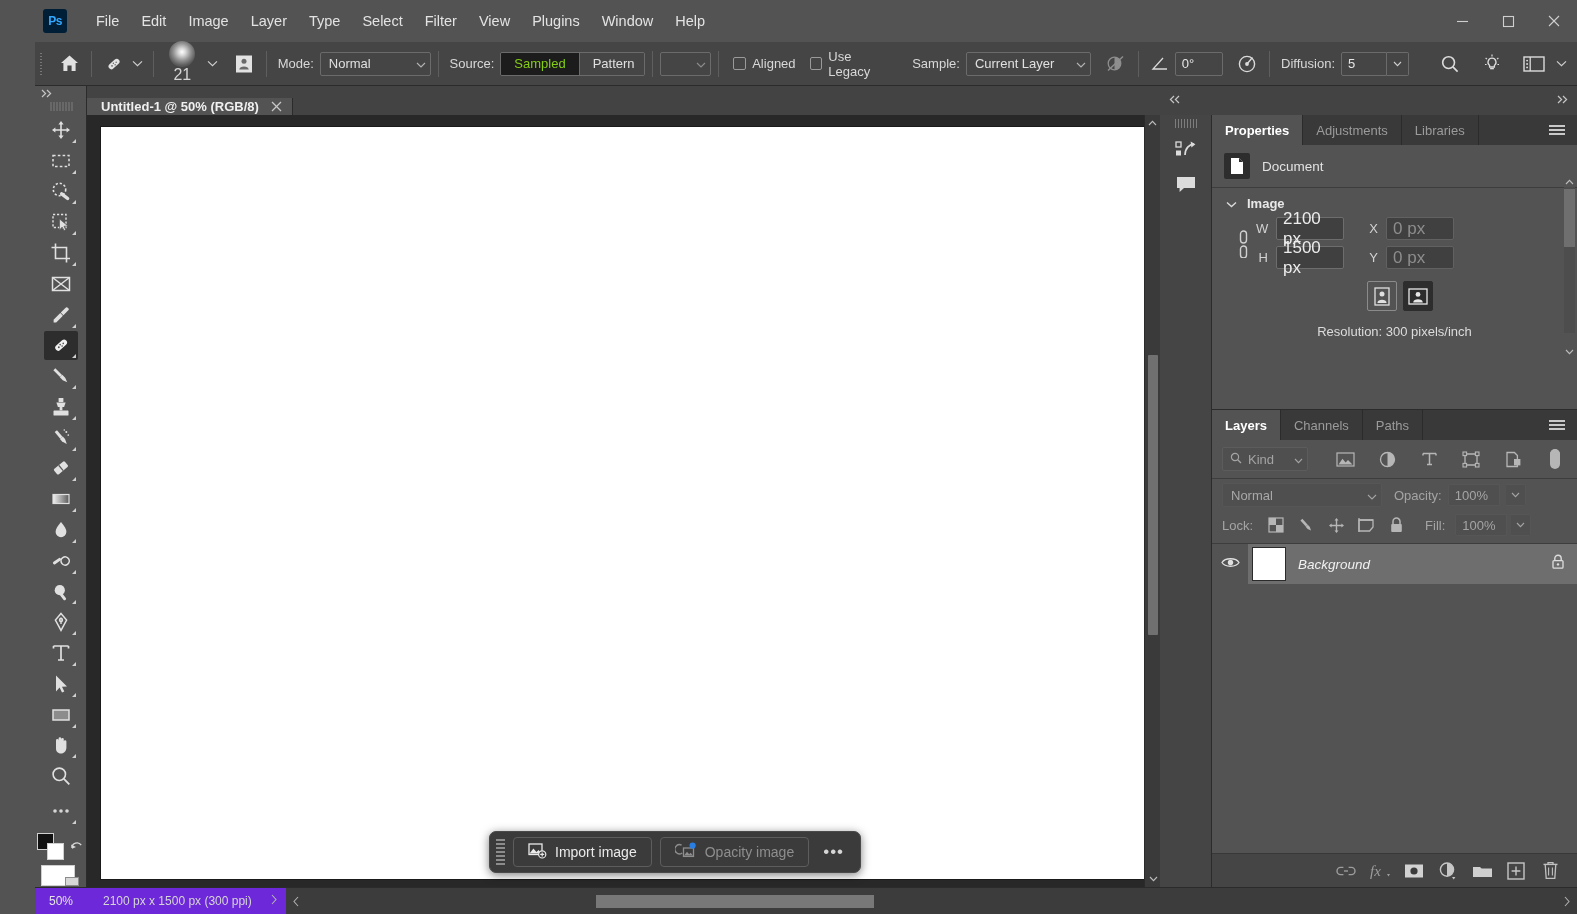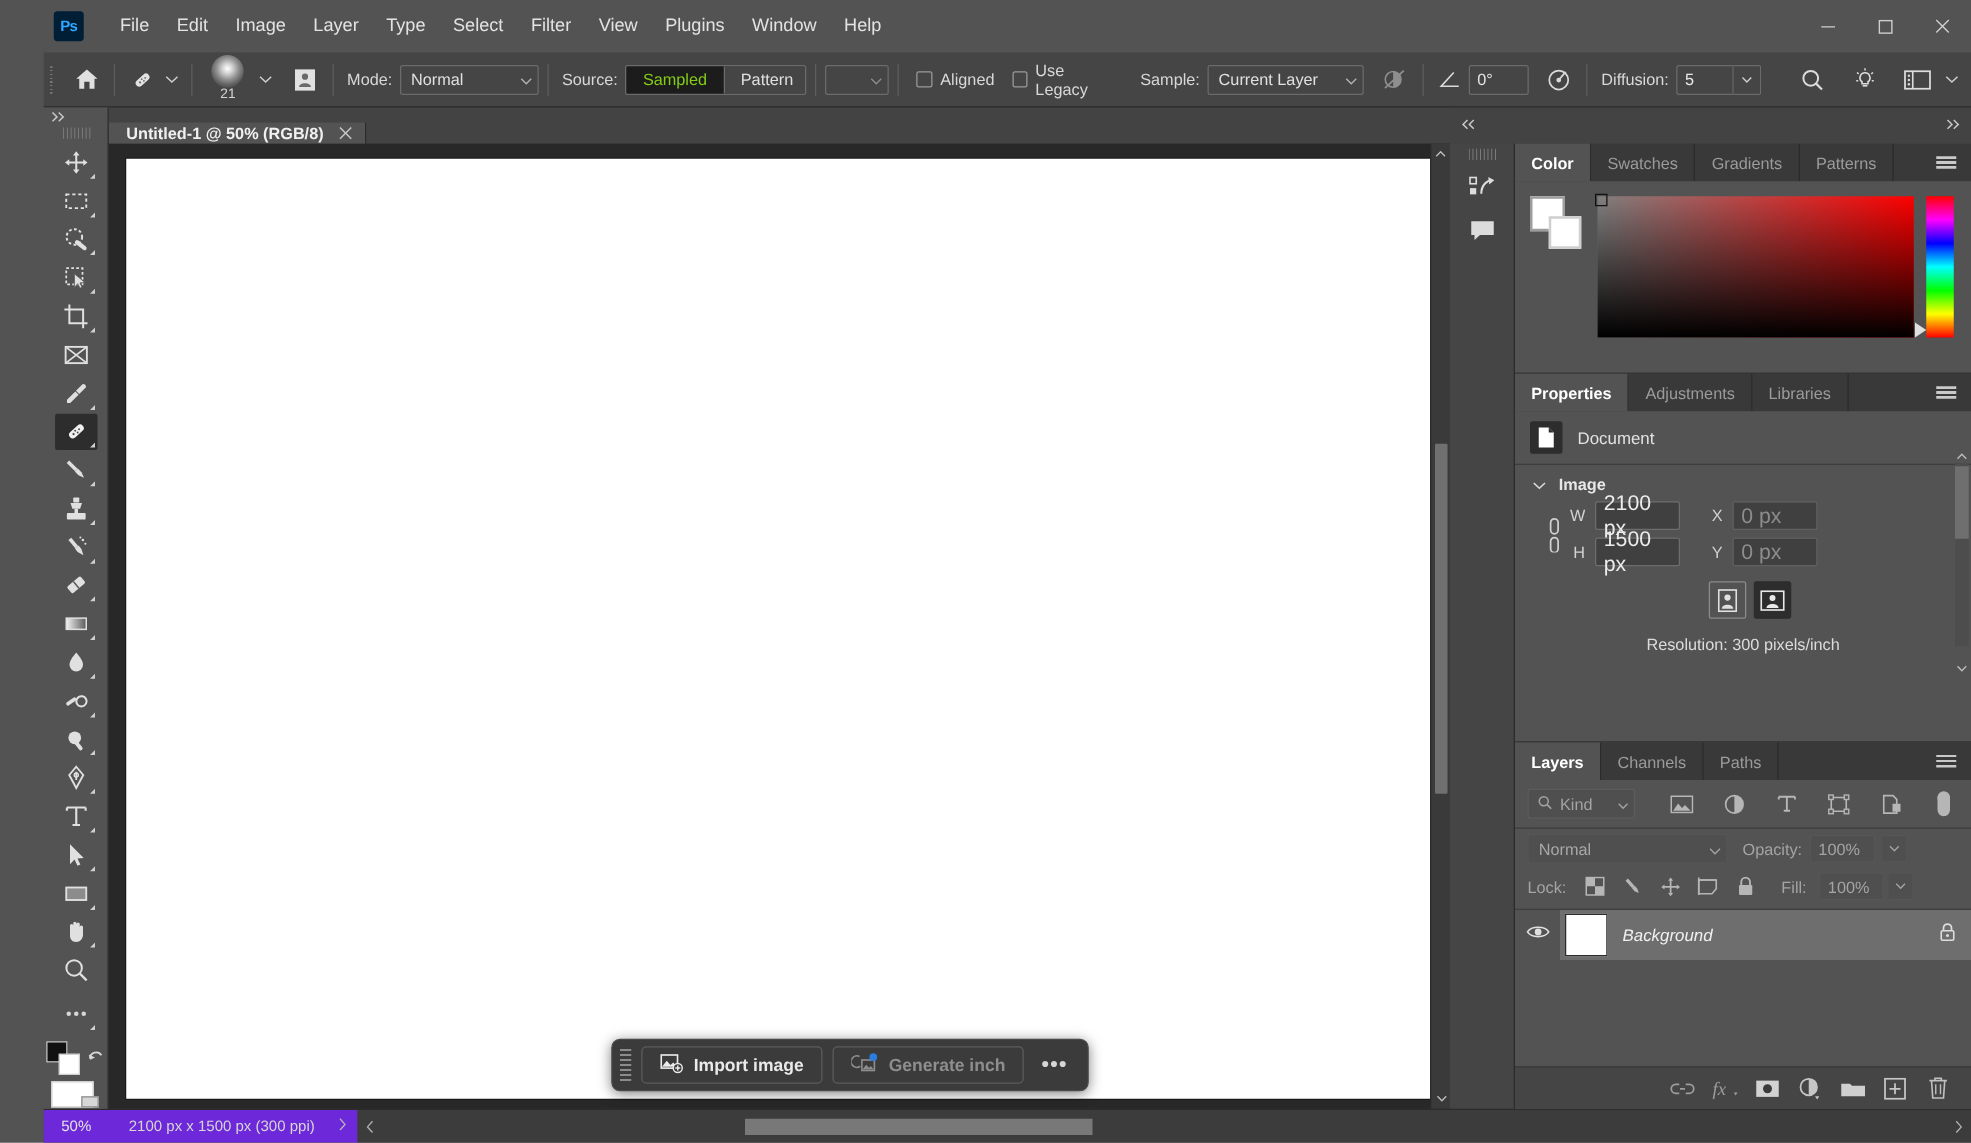--- a/index.html
+++ b/index.html
@@ -75,21 +75,21 @@
   .spin {
     height: 24px; width: 22px; border: 1px solid #6b6b6b; border-left: 0; border-radius: 0 2px 2px 0;
     display: flex; align-items: center; justify-content: center; background:#454545;
   }
   .brushprev { display:flex; flex-direction:column; align-items:center; width: 44px; }
   .brushdot {
     width: 26px; height: 26px; border-radius: 50%;
     background: radial-gradient(circle at 50% 42%, #ffffff 0%, #d8d8d8 18%, #8f8f8f 45%, #5c5c5c 68%, #4a4a4a 86%, #454545 100%);
     margin-top: -3px;
   }
-  .brushnum { font-size: 11px; color: #d4d4d4; margin-top: -1px; }
+  .brushnum { font-size: 16px; color: #d4d4d4; margin-top: -1px; }
   .ob-right { margin-left: auto; display: flex; align-items: center; padding-right: 4px; }
 
   
   .bodyrow { flex: 1 1 auto; display: flex; min-height: 0; }
 
   
   .toolbar {
     width: 52px; background: #535353; flex: 0 0 52px;
     display: flex; flex-direction: column; align-items: center;
     border-right: 1px solid #2b2b2b; position: relative;
@@ -113,21 +113,21 @@
   
   .canvasarea { flex: 1 1 auto; display: flex; flex-direction: column; min-width: 0; background:#282828; }
   .tabstrip { height: 29px; background: #434343; display: flex; align-items: flex-end; flex: 0 0 29px; }
   .doctab {
     height: 17px; background: #535353; display: flex; align-items: center;
     padding: 0 10px 0 14px; font-size: 13px; color: #f0f0f0; font-weight: bold;
     border-right: 1px solid #2b2b2b; gap: 12px;
   }
   .tab-close { color: #c8c8c8; font-size: 14px; font-weight: normal; }
   .canvaswrap { flex: 1 1 auto; position: relative; background: #282828; display:flex; min-height:0; }
-  .canvasviewport { flex: 1 1 auto; position: relative; overflow: hidden; font-weight: bold; }
+  .canvasviewport { flex: 1 1 auto; position: relative; overflow: hidden; }
   .artboard {
     position: absolute; left: 14px; top: 12px; width: 1046px; height: 752px;
     background: #ffffff; box-shadow: 0 0 0 1px #1a1a1a;
   }
   .vscroll { width: 16px; background: #3a3a3a; border-left: 1px solid #2b2b2b; position: relative; flex:0 0 16px;}
   .vscroll .arrowtop, .vscroll .arrowbot { height:16px; display:flex; align-items:center; justify-content:center; }
   .vscroll .thumb { position: absolute; left: 3px; width: 10px; top: 240px; height: 280px; background: #707070; border-radius: 1px; }
 
   
   .ctxbar {
@@ -713,21 +713,21 @@
             </div>
             <div class="ctx-btn dim">
               <span>
                 <svg width="22" height="17" viewBox="0 0 22 17">
                   <path d="M6.6 3.2 a4.6 4.6 0 1 0 0.6 7.8" fill="none" stroke="#8e8e8e" stroke-width="1.4"></path>
                   <rect x="8.5" y="6" width="10" height="8.4" fill="none" stroke="#8e8e8e" stroke-width="1.3"></rect>
                   <path d="M9 13.6 L12 9.8 L14.2 12.2 L15.6 10.8 L18 13.6 z" fill="#8e8e8e"></path>
                   <circle cx="17.6" cy="3.6" r="3.1" fill="#2a7de1"></circle>
                 </svg>
               </span>
-              <span>Generate inch</span>
+              <span>Opacity image</span>
             </div>
             <div class="ctx-dots">•••</div>
           </div>
         </div>
         <div class="vscroll">
           <div class="arrowtop">
             <svg width="9" height="6" viewBox="0 0 9 6">
                 <path d="M1 5 L4.5 1.4 L8 5" fill="none" stroke="#bdbdbd" stroke-width="1.1"></path>
               </svg>
           </div>
@@ -770,45 +770,20 @@
           </div>
           <div class="mdbtn">
             <svg width="24" height="22" viewBox="0 0 24 22">
               <path d="M3 3 h18 v11 h-11 l-4.4 4 v-4 h-2.6 z" fill="#dcdcdc"></path>
             </svg>
           </div>
         </div>
 
         <div class="panels">
 
-          <div class="panel" style="flex:0 0 184px">
-            <div class="ptabs">
-              <div class="ptab on">Color</div>
-              <div class="ptab">Swatches</div>
-              <div class="ptab">Gradients</div>
-              <div class="ptab">Patterns</div>
-              <div class="pmenu">
-                  <i></i>
-                </div>
-            </div>
-            <div class="pbody">
-              <div class="colorbody">
-                <div class="fgbg">
-                  <div class="a"></div>
-                  <div class="b"></div>
-                </div>
-                <div class="sqpicker">
-                  <span class="mark"></span>
-                </div>
-                <div class="huebar">
-                  <span class="ptr"></span>
-                </div>
-              </div>
-            </div>
-          </div>
 
           <div class="panel" style="flex:0 0 295px">
             <div class="ptabs">
               <div class="ptab on">Properties</div>
               <div class="ptab">Adjustments</div>
               <div class="ptab">Libraries</div>
               <div class="pmenu">
                   <i></i>
                 </div>
             </div>

